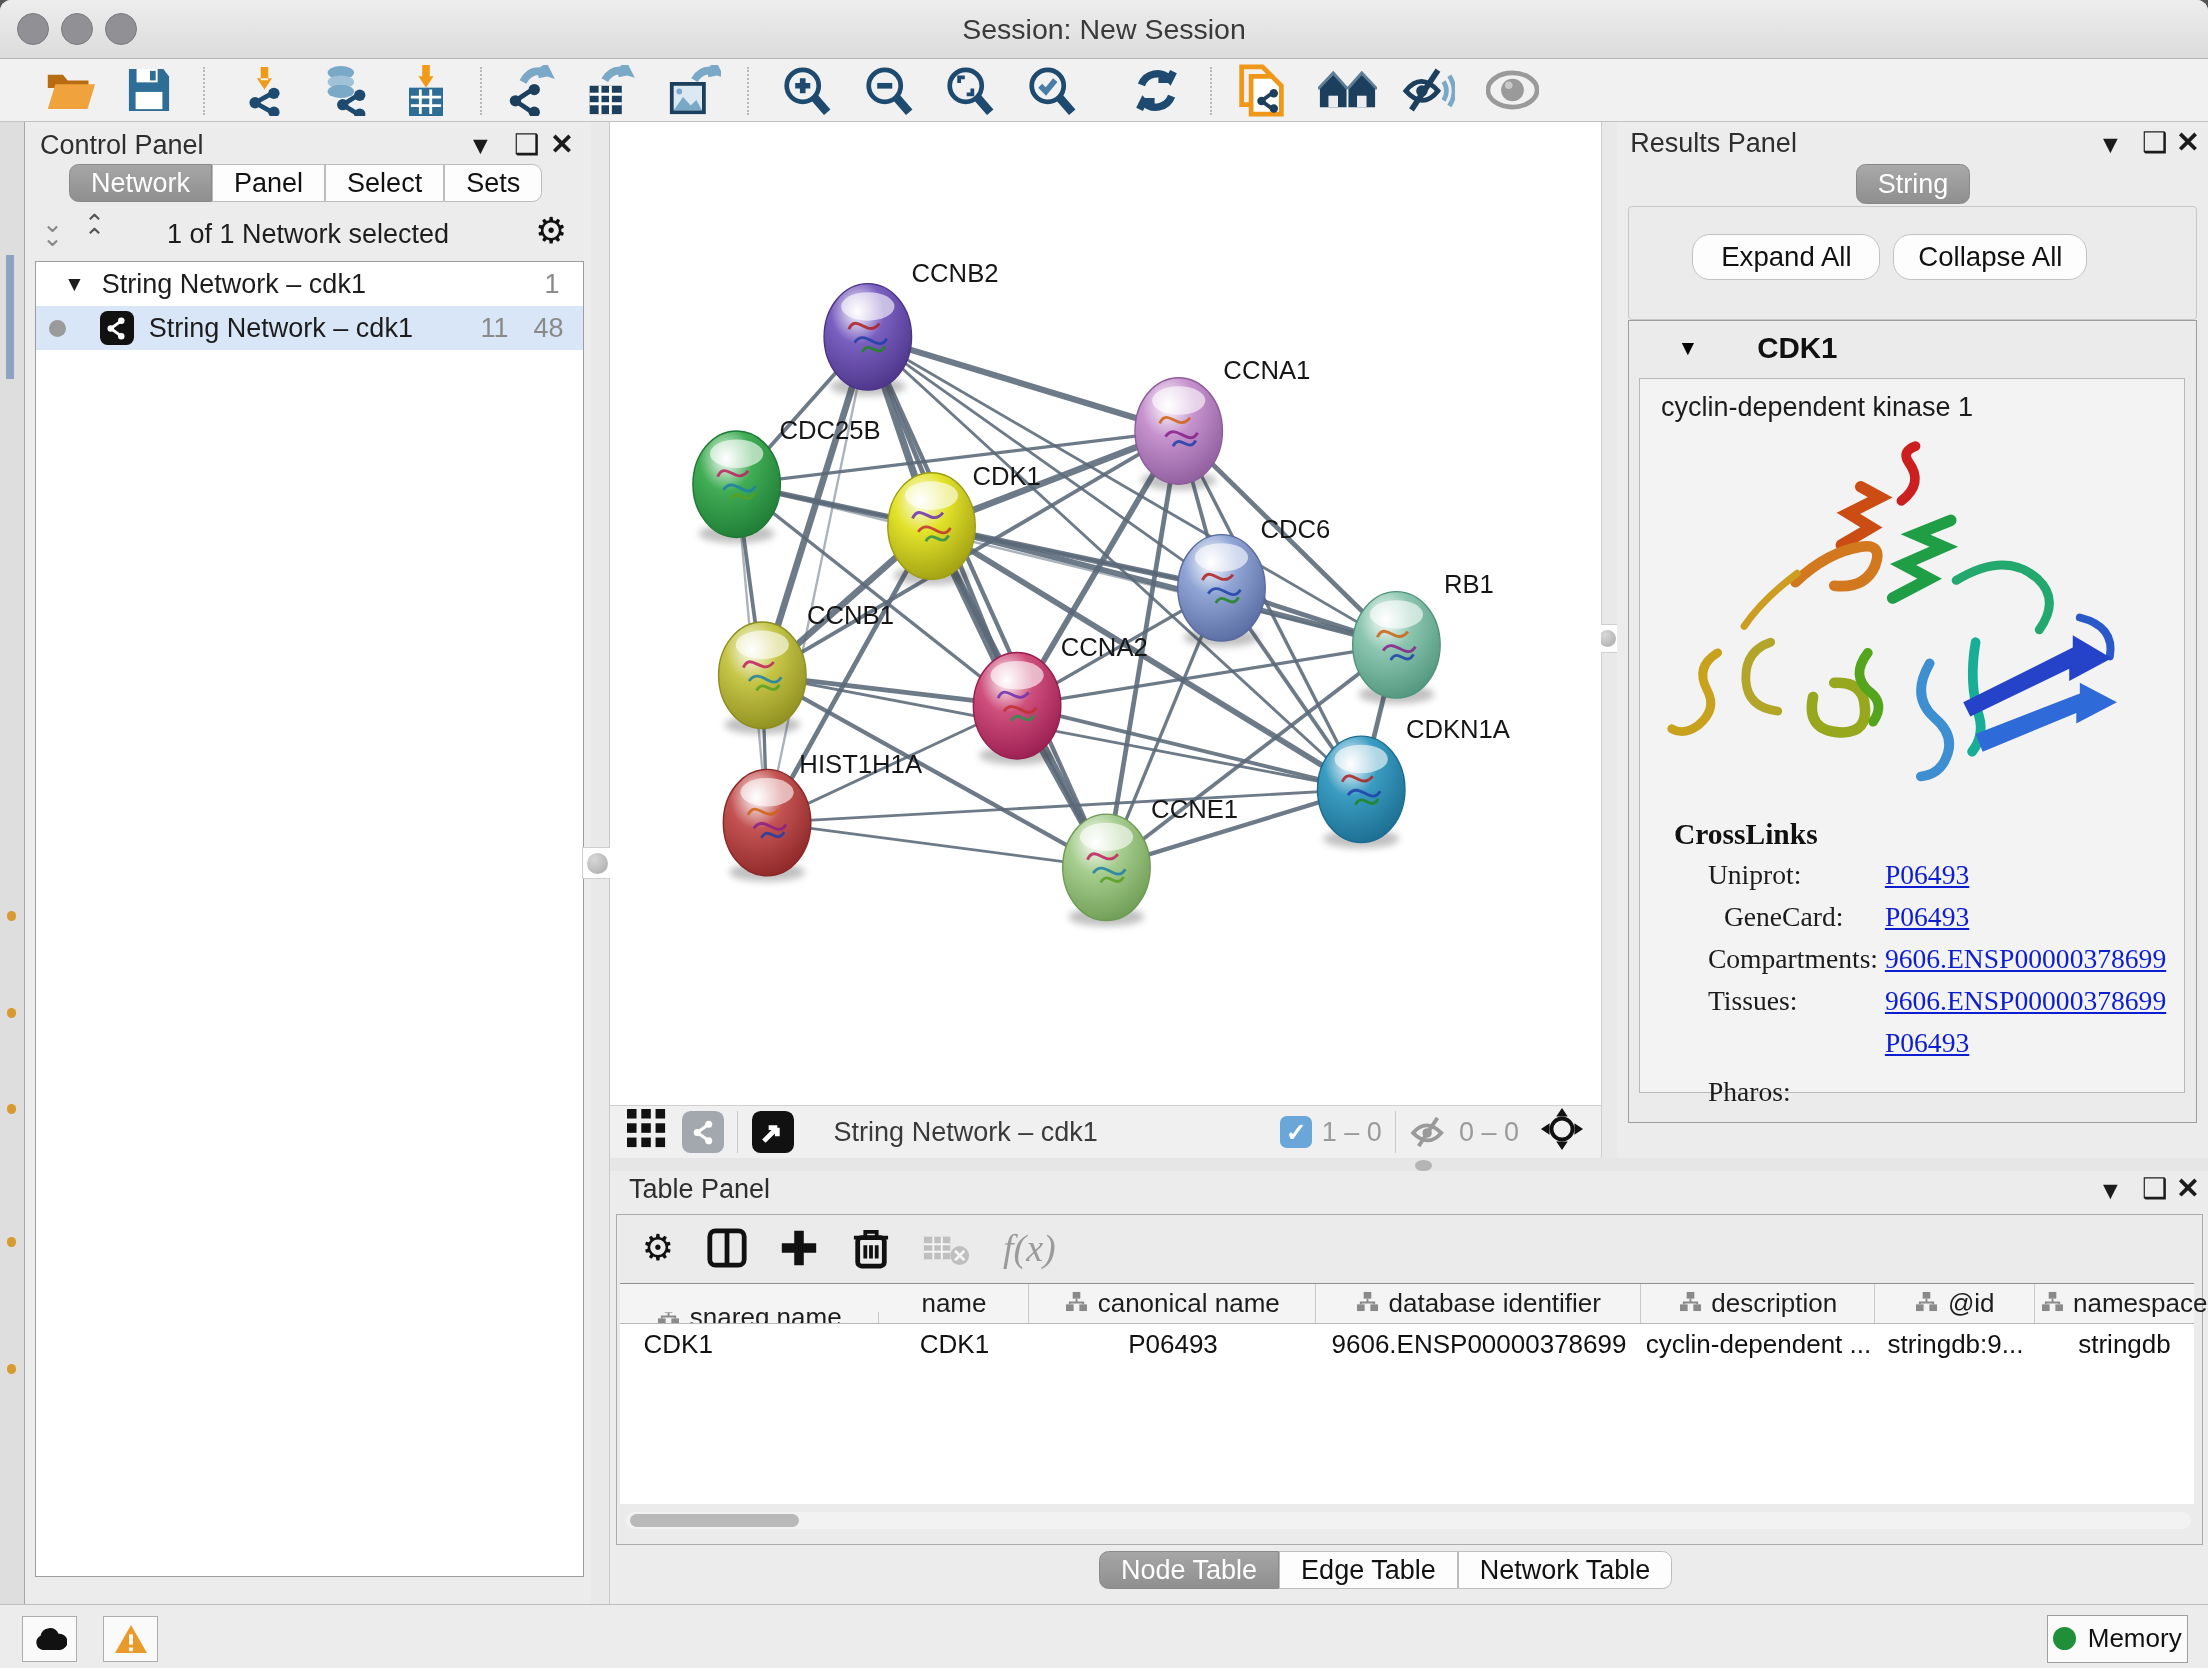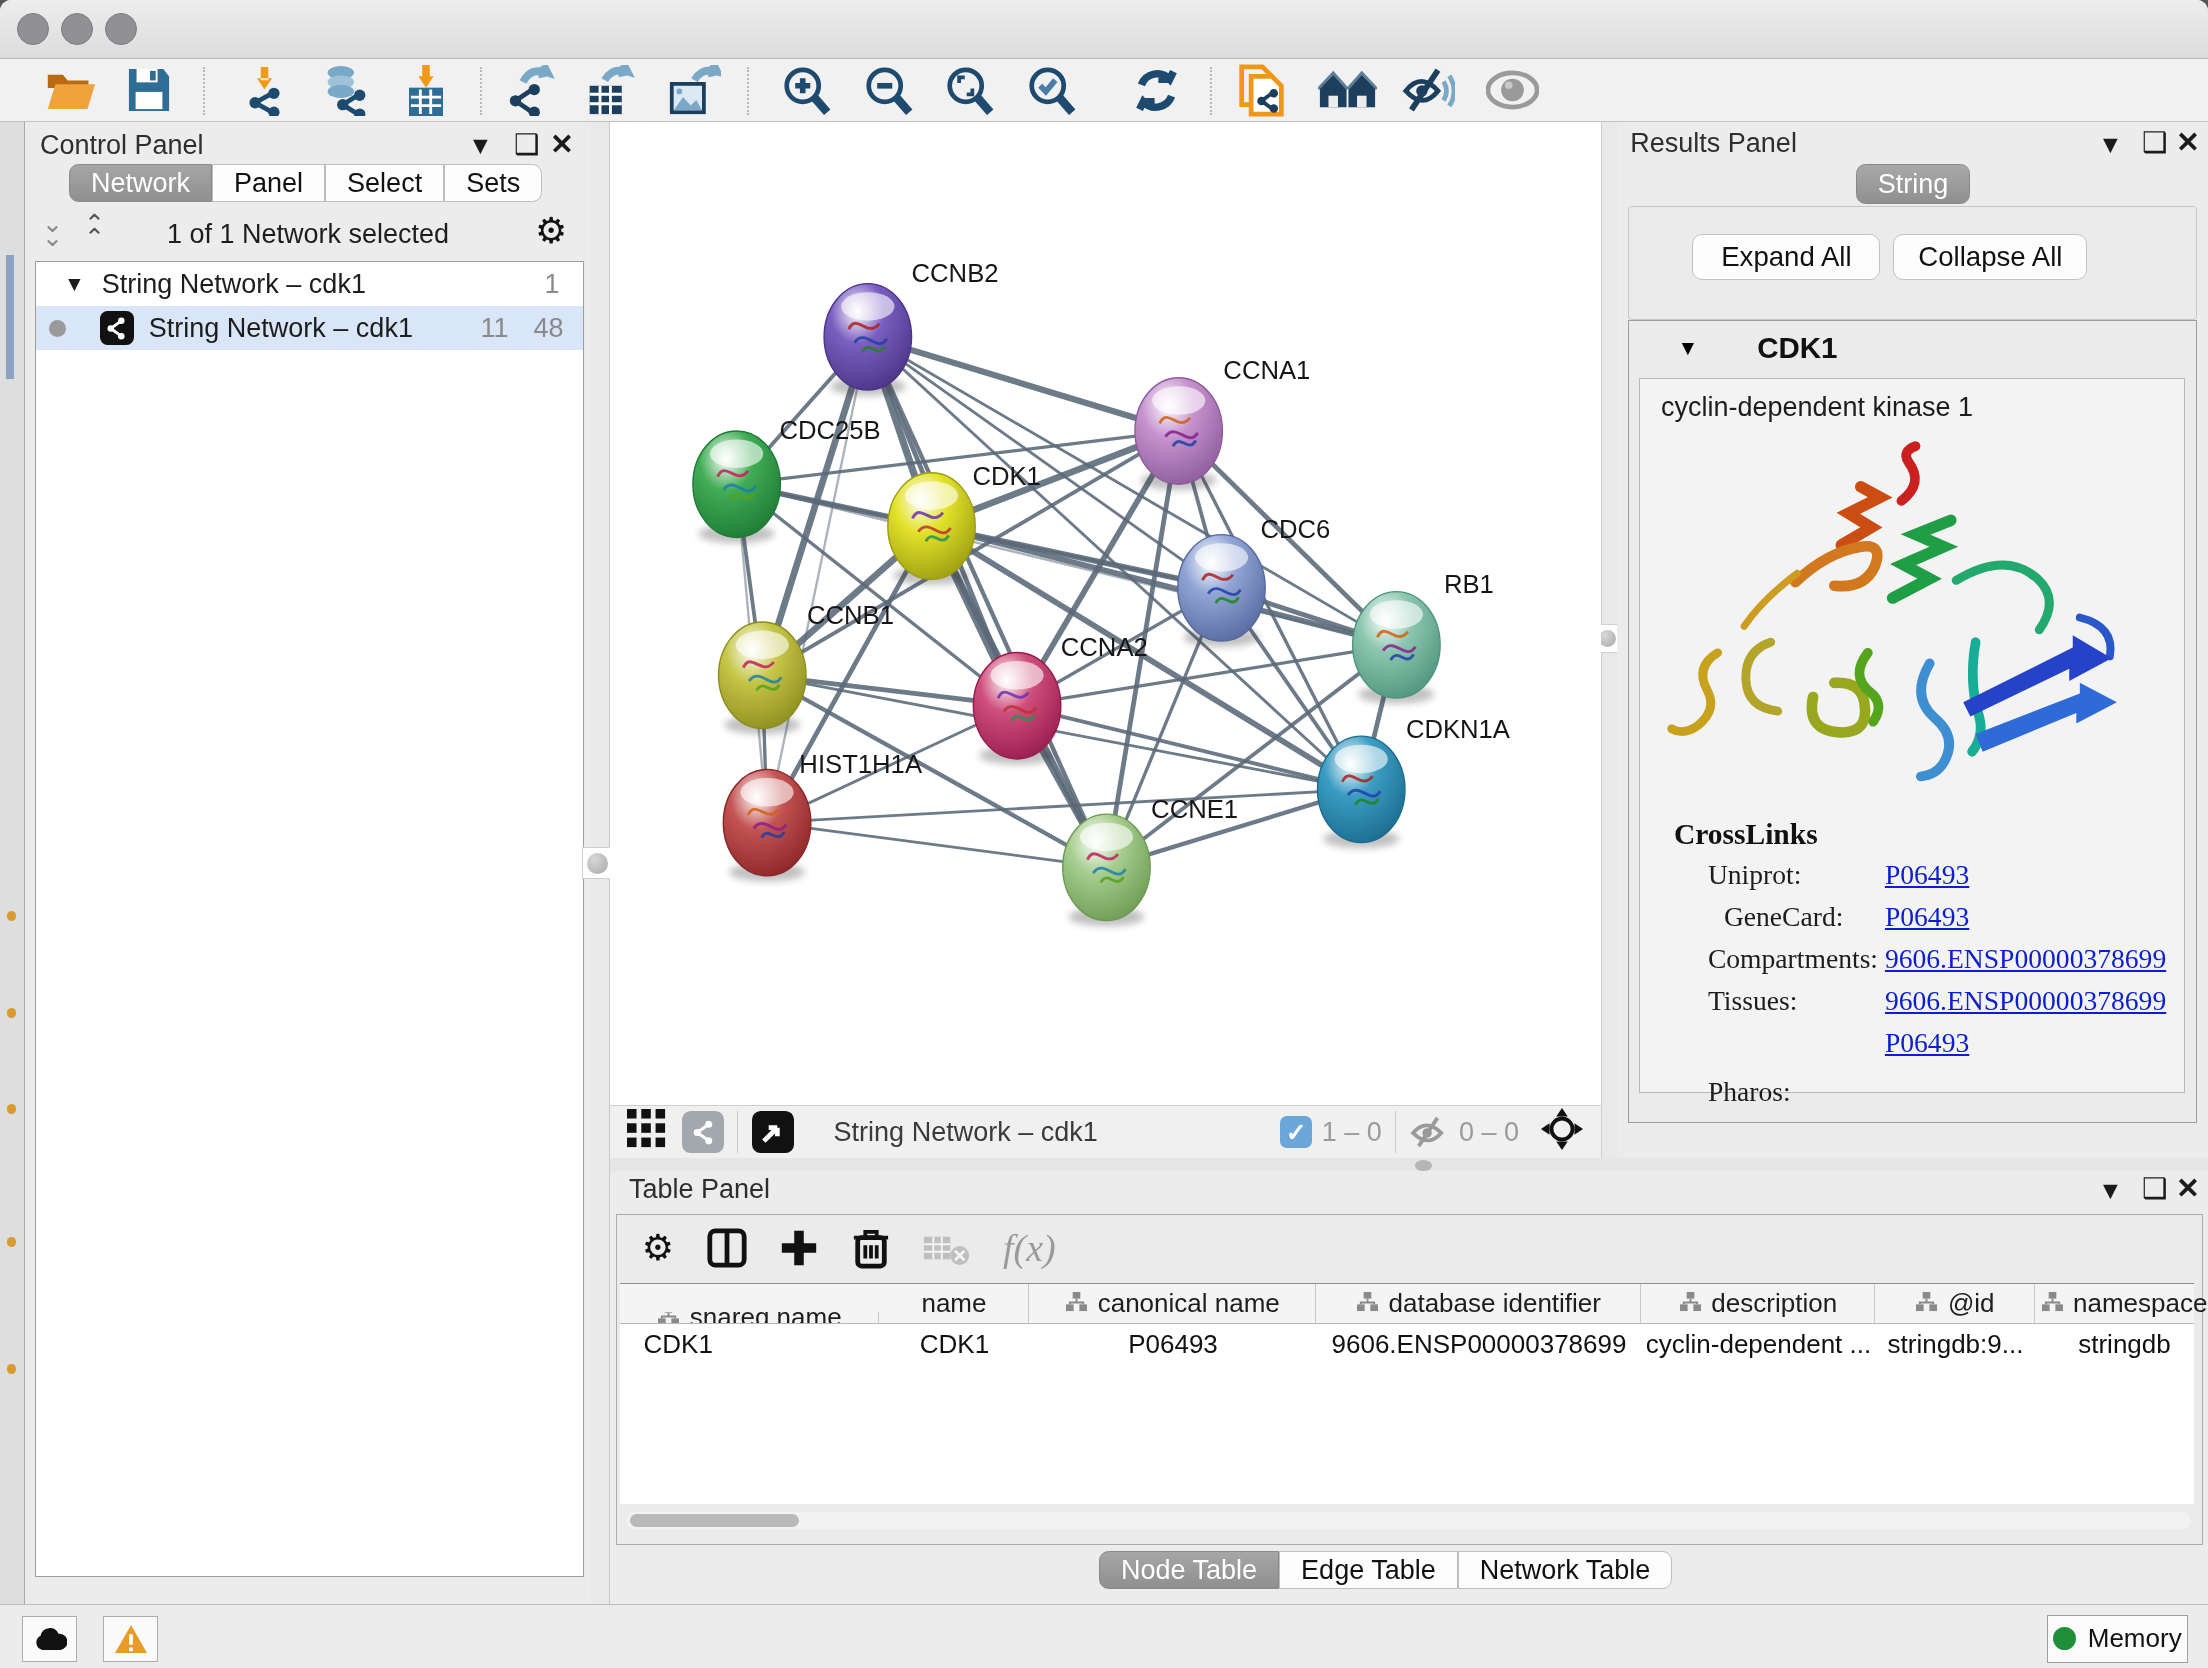--- a/index.html
+++ b/index.html
@@ -67,21 +67,21 @@
   .chk{width:32px;height:32px;border-radius:6.7px;background:#6aa7d8;color:#fff;font-size:25px;font-weight:bold;
     display:flex;align-items:center;justify-content:center;}
   .cnt{color:#9a9a9a;font-size:27px;margin-left:9.5px;}
 
   
   .rpanel{position:absolute;left:1617px;top:122px;width:592px;height:1010px;background:#ececec;}
   .rtab{position:absolute;left:239px;top:42px;width:114px;height:40px;border-radius:9.5px;
     background:linear-gradient(#a9a9a9,#8f8f8f);color:#fff;font-size:27px;display:flex;align-items:center;justify-content:center;
     border:1px solid #888;}
   .rbox1{position:absolute;left:11.4px;top:84px;width:569px;height:114px;background:#ebebeb;border:1.9px solid #c6c6c6;border-radius:3.8px;}
-  .rbtn{position:absolute;top:27px;height:46px;background:#fdfdfd;border:1.9px solid #c2c2c2;border-radius:10px;
+  .rbtn{position:absolute;top:27px;height:46px;background:#fdfdfd;border:1.9px solid #c2c2c2;border-radius:18px;
     font-size:27.6px;color:#111;display:flex;align-items:center;justify-content:center;}
   .rbox2{position:absolute;left:11.4px;top:198px;width:569px;height:803px;background:#ebebeb;border:1.9px solid #9e9e9e;}
   .rhdr{position:absolute;left:0;top:0;width:100%;height:53px;display:flex;align-items:center;}
   .rinner{position:absolute;left:9.5px;top:57px;width:546px;height:715px;background:#f3f3f3;border:1.9px solid #b8b8b8;}
   .xl-serif{font-family:"Liberation Serif",serif;}
   .xl-row{position:absolute;font-size:27.6px;color:#1c1c1c;}
   .xl-link{color:#0c1ecf;text-decoration:underline;}
 
   
   .tpanel{position:absolute;left:610px;top:1172px;width:1599px;height:432px;background:#ececec;}
@@ -111,20 +111,21 @@
 </style>
 </head>
 <body>
 
 <div class="window">
 
   <div class="titlebar">
     <div class="tl" style="left:17px"></div>
     <div class="tl" style="left:61px"></div>
     <div class="tl" style="left:105px"></div>
+    <div class="title-text">Session: New Session</div>
   </div>
 
   <div class="toolbar">
     <div class="tbtn" style="left:44px">
       <svg width="53" height="46" viewBox="0 0 56 48">
         <path d="M4 8 h16 l5 6 h22 v8 H4z" fill="#b86b10"></path>
         <path d="M4 44 L12 18 h42 L46 44z" fill="#f0a23c"></path>
       </svg>
     </div>
     <div class="tbtn" style="left:127px">

